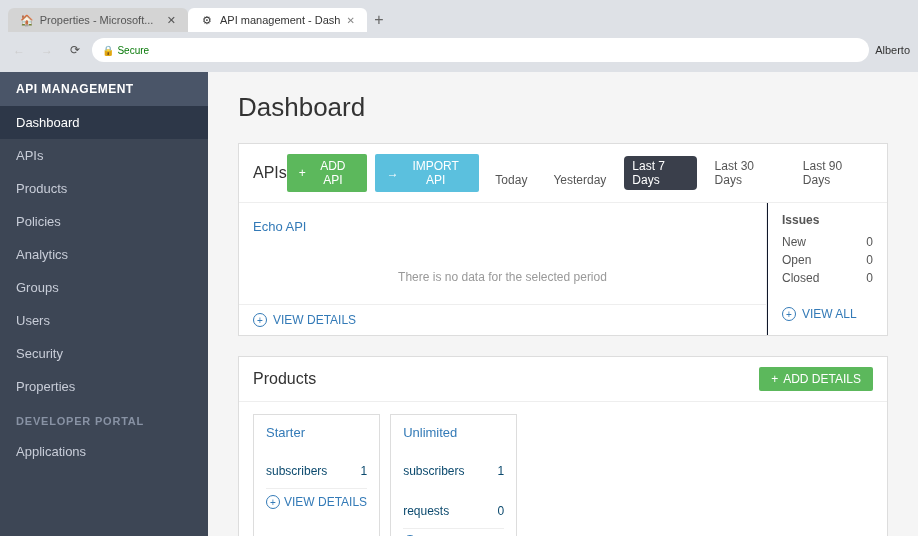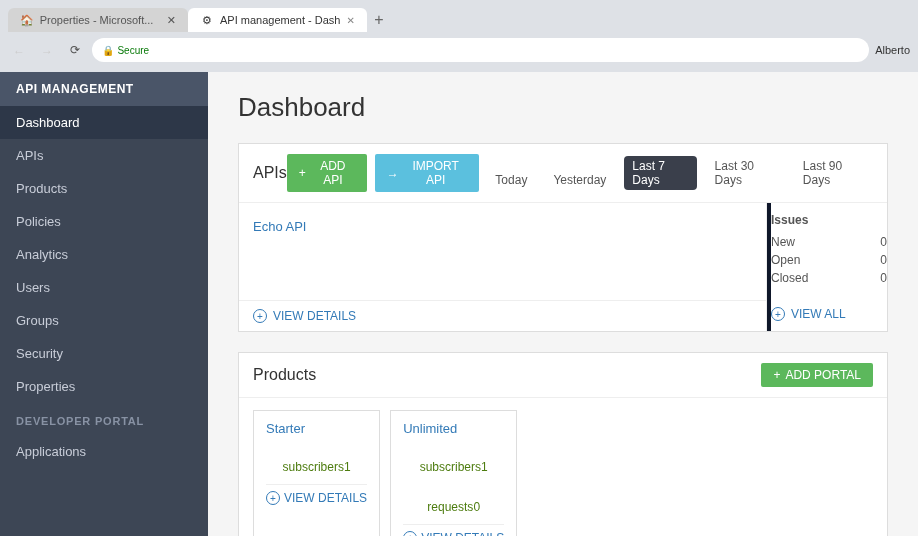--- a/index.html
+++ b/index.html
@@ -64,32 +64,32 @@
     
     .add-btn { display: flex; align-items: center; gap: 5px; color: #fff; background: #5cb85c; border: none; padding: 5px 12px; font-size: 12px; cursor: pointer; border-radius: 2px; }
     .import-btn { display: flex; align-items: center; gap: 5px; color: #fff; background: #5bc0de; border: none; padding: 5px 12px; font-size: 12px; cursor: pointer; border-radius: 2px; }
 
     
     .apis-body { display: flex; }
     .apis-list { flex: 1; padding: 8px 0; }
     .api-item { padding: 8px 14px; font-size: 13px; color: #337ab7; cursor: pointer; }
     .no-data { padding: 20px; text-align: center; color: #999; font-size: 12px; display: flex; align-items: center; justify-content: center; flex: 2; }
 
-    .issues-panel { width: 120px; border-left: 4px solid #0f172a; padding: 10px 0; flex-shrink: 0; }
+    .issues-panel { width: 120px; border-left: 1px solid #0f172a; padding: 10px 14px; flex-shrink: 0; }
     .issues-title { font-size: 12px; color: #555; font-weight: 600; margin-bottom: 6px; }
     .issue-row { display: flex; justify-content: space-between; font-size: 12px; color: #555; padding: 2px 0; }
 
     .section-footer { padding: 8px 14px; border-top: 1px solid #eee; display: flex; align-items: center; gap: 6px; font-size: 12px; color: #337ab7; cursor: pointer; }
     .plus-circle { width: 14px; height: 14px; border-radius: 50%; border: 1px solid #337ab7; display: flex; align-items: center; justify-content: center; font-size: 10px; color: #337ab7; flex-shrink: 0; }
 
     
     .products-grid { display: flex; gap: 0; padding: 12px 14px; flex-wrap: wrap; gap: 10px; }
     .product-card { border: 1px solid #ddd; padding: 10px 12px; min-width: 120px; }
     .product-name { font-size: 13px; color: #337ab7; cursor: pointer; font-weight: 500; margin-bottom: 16px; }
-    .product-stat { display: flex; justify-content: center; font-size: 12px; color: #4d7c0f; padding: 2px 0; margin-top: 22px; }
+    .product-stat { display: flex; justify-content: space-between; font-size: 12px; color: #0c4a6e; padding: 2px 0; margin-top: 22px; }
     .product-footer { border-top: 1px solid #eee; margin-top: 8px; padding-top: 6px; display: flex; align-items: center; gap: 4px; font-size: 12px; color: #337ab7; cursor: pointer; }
 
     
     .view-all-footer { display: flex; align-items: center; gap: 6px; font-size: 12px; color: #337ab7; cursor: pointer; }
   </style>
 </head>
 <body>
 
 <div class="browser-chrome">
   <div class="browser-tabs">
@@ -124,22 +124,22 @@
 
   <div class="main-layout">
 
     <div class="sidebar">
       <div class="sidebar-header">API MANAGEMENT</div>
       <div class="sidebar-item active">Dashboard</div>
       <div class="sidebar-item">APIs</div>
       <div class="sidebar-item">Products</div>
       <div class="sidebar-item">Policies</div>
       <div class="sidebar-item">Analytics</div>
+      <div class="sidebar-item">Groups</div>
       <div class="sidebar-item">Users</div>
-      <div class="sidebar-item">Groups</div>
       <div class="sidebar-item">Security</div>
       <div class="sidebar-item">Properties</div>
       <div class="sidebar-sub-header">DEVELOPER PORTAL</div>
       <div class="sidebar-item">Applications</div>
 
     </div>
 
     <div class="content">
       <h1 class="page-title">Dashboard</h1>
 
@@ -162,20 +162,21 @@
               <span class="time-btn">Last 30 Days</span>
               <span class="time-btn">Last 90 Days</span>
             </div>
           </div>
         </div>
         <div class="apis-body">
           <div style="display:flex; flex-direction:column; flex:1; border-right:1px solid #eee;">
             <div class="apis-list">
               <div class="api-item">Echo API</div>
             </div>
+            <div class="no-data">There is no data for the selected period</div>
             <div class="section-footer">
               <span class="plus-circle">+</span>
               <span>VIEW DETAILS</span>
             </div>
           </div>
           <div class="issues-panel">
             <div class="issues-title">Issues</div>
             <div class="issue-row">
               <span>New</span>
               <span>0</span>
@@ -196,21 +197,21 @@
             </div>
           </div>
         </div>
       </div>
 
       <div class="section">
         <div class="section-header">
           <span class="section-title">Products</span>
           <button class="add-btn">
             <span>+</span>
-            <span>ADD PORTAL</span>
+            <span>ADD DETAILS</span>
           </button>
         </div>
         <div class="products-grid">
 
           <div class="product-card">
             <div class="product-name">Starter</div>
             <div class="product-stat">
               <span>subscribers</span>
               <span>1</span>
             </div>

